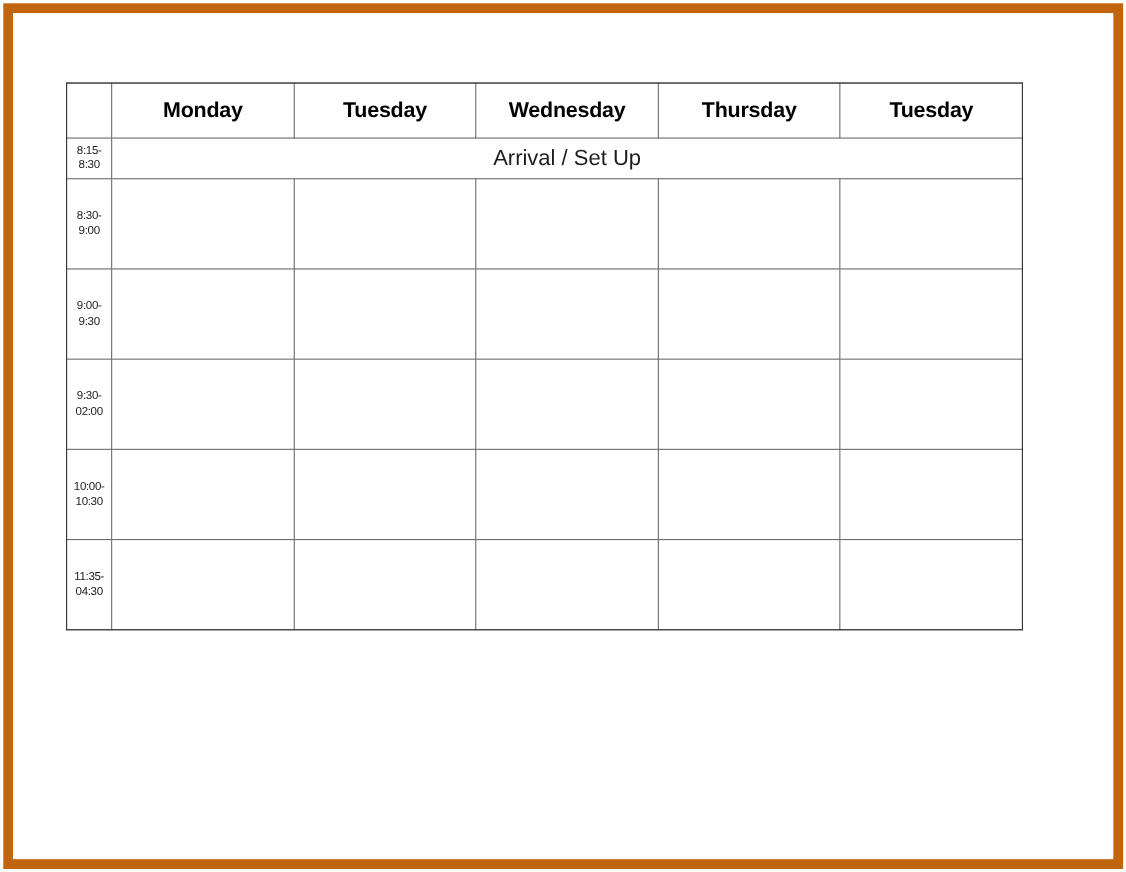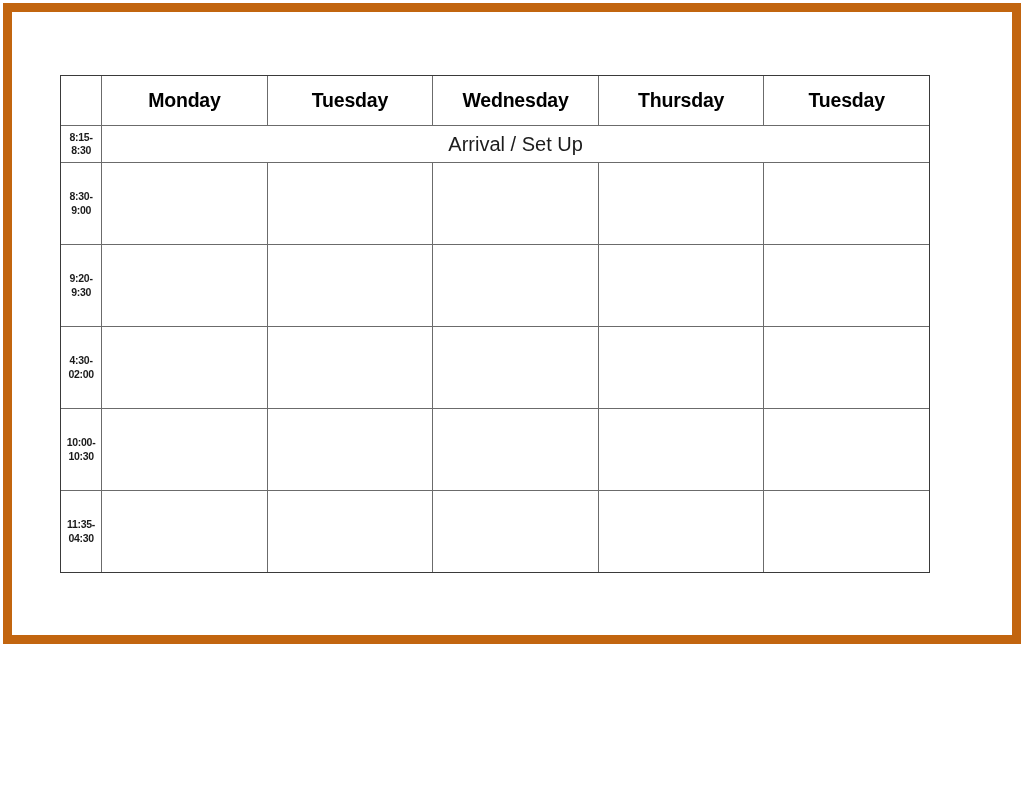--- a/index.html
+++ b/index.html
@@ -13,21 +13,21 @@
     font-family: "Liberation Sans", sans-serif;
     overflow: hidden;
   }
 
   
   #page-frame {
     position: absolute;
     left: 3px;
     top: 3px;
     width: 1018px;
-    height: 641px;
+    height: 787px;
     box-sizing: border-box;
     border: 9px solid #c2650f;
     background: #ffffff;
   }
   #frame-inner {
     position: absolute;
     inset: 0;
     background: #ffffff;
   }
 
@@ -71,21 +71,21 @@
     font-size: 19.5px;
     font-weight: bold;
     color: #000000;
     letter-spacing: -0.2px;
   }
   th.corner-cell { }
 
   
   td.time-cell {
     font-size: 10.5px;
-    font-weight: bold;
+    font-weight: normal;
     color: #1a1a1a;
     line-height: 1.28;
     letter-spacing: -0.3px;
     padding: 0 1px;
     word-break: normal;
   }
   td.time-cell .t-line { display: block; white-space: nowrap; }
 
   
   tr.arrival-row td.time-cell { height: 36px; }
@@ -147,33 +147,33 @@
             </td>
             <td class="day-cell"></td>
             <td class="day-cell"></td>
             <td class="day-cell"></td>
             <td class="day-cell"></td>
             <td class="day-cell"></td>
           </tr>
 
           <tr class="body-row">
             <td class="time-cell">
-              <span class="t-line">9:20-</span>
+              <span class="t-line">9:00-</span>
               <span class="t-line">9:30</span>
             </td>
             <td class="day-cell"></td>
             <td class="day-cell"></td>
             <td class="day-cell"></td>
             <td class="day-cell"></td>
             <td class="day-cell"></td>
           </tr>
 
           <tr class="body-row">
             <td class="time-cell">
-              <span class="t-line">4:30-</span>
+              <span class="t-line">9:30-</span>
               <span class="t-line">02:00</span>
             </td>
             <td class="day-cell"></td>
             <td class="day-cell"></td>
             <td class="day-cell"></td>
             <td class="day-cell"></td>
             <td class="day-cell"></td>
           </tr>
 
           <tr class="body-row">

